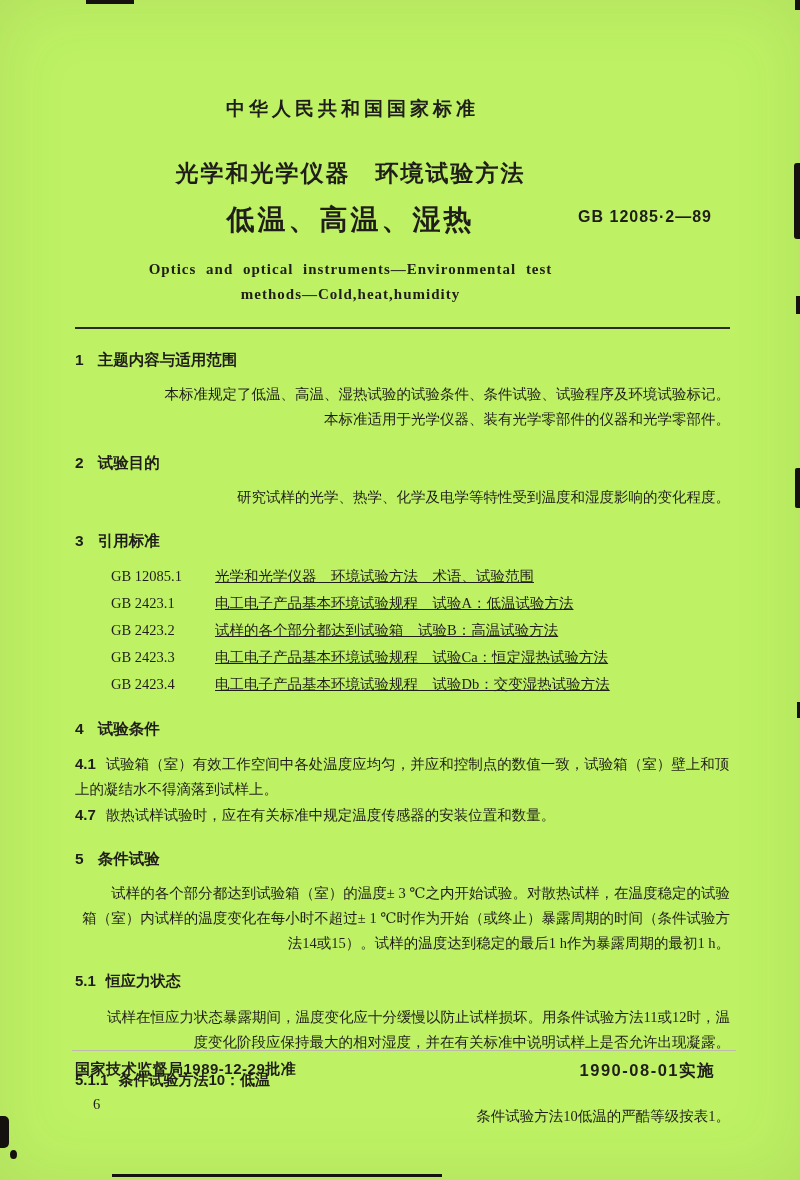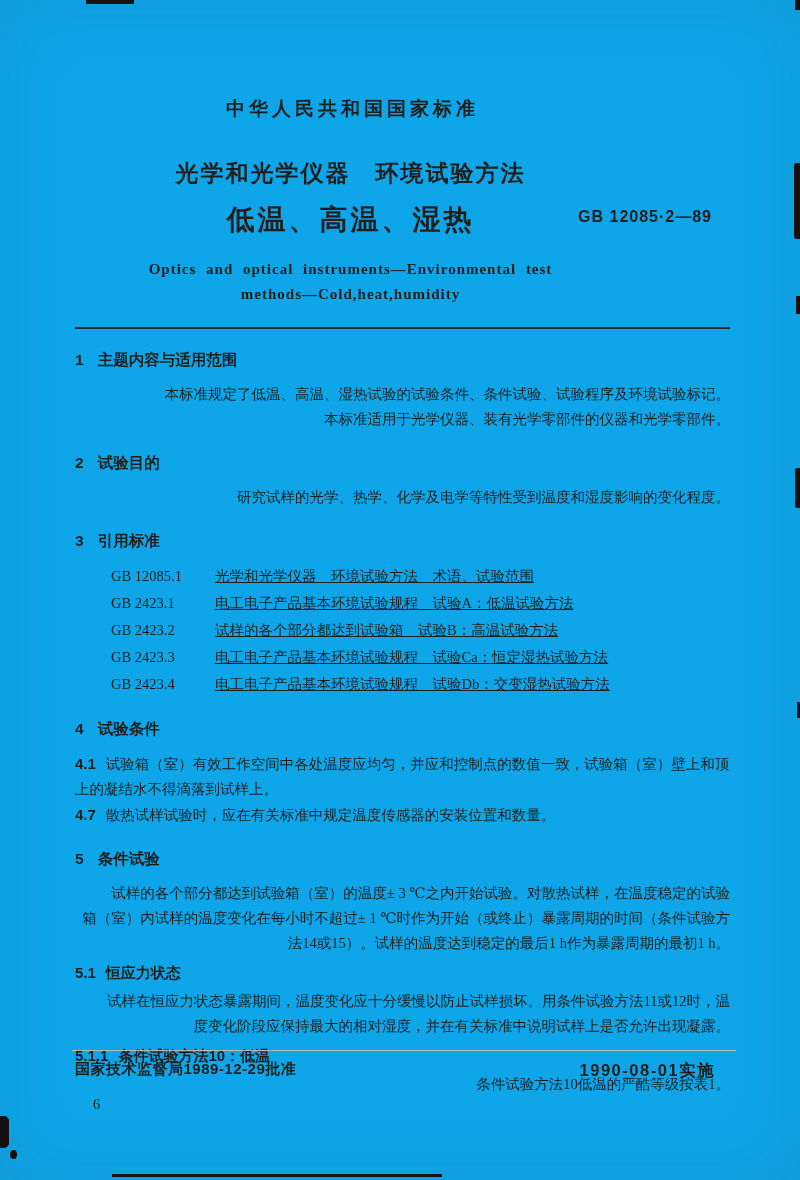--- a/index.html
+++ b/index.html
@@ -1,21 +1,21 @@
 <!DOCTYPE html>
 <html><head>
 <meta charset="utf-8">
 <style>
   * { margin:0; padding:0; box-sizing:border-box; }
   html,body { width:800px; }
   body { font-family:"Liberation Serif","DejaVu Serif",serif; }
 
   .page {
     position:relative; width:800px; height:1180px;
-    background:#0ea5e9; overflow:hidden; color:#201e1b;
+    background:#bef264; overflow:hidden; color:#201e1b;
     box-shadow: inset 0 0 70px rgba(70,62,52,0.10);
   }
   .content { position:absolute; left:75px; right:70px; top:0; }
 
   
   .hdr { position:relative; padding-top:96px; }
   .std-label {
     text-align:center; transform:translateX(-50px);
     font-family:"Liberation Sans","DejaVu Sans",sans-serif;
     font-weight:bold; font-size:19px; letter-spacing:4px;
@@ -52,21 +52,21 @@
   .p-indent { text-indent:2em;text-align:right; }
   .cnum {
     font-family:"Liberation Sans","DejaVu Sans",sans-serif;
     font-weight:bold; font-size:15px; margin-right:10px;
   }
   .refs { margin-left:36px; }
   .ref-line { line-height:27px; white-space:nowrap;text-decoration:underline; }
   .ref-code { display:inline-block; width:104px; }
   .sub-heading {
     font-family:"Liberation Sans","DejaVu Sans",sans-serif;
-    font-weight:bold; font-size:15px; margin:4px 0;
+    font-weight:bold; font-size:15px; margin:12px 0;
   }
 
   
   .footer-rule { position:absolute; left:72px; right:64px; top:1050px; border-top:1px solid #beb8ae; }
   .footer {
     position:absolute; left:75px; right:85px; top:1060px;
     display:flex; justify-content:space-between; align-items:flex-start;
     font-family:"Liberation Sans","DejaVu Sans",sans-serif; font-weight:bold;
   }
   .approval { font-size:15px; letter-spacing:0.5px; }

